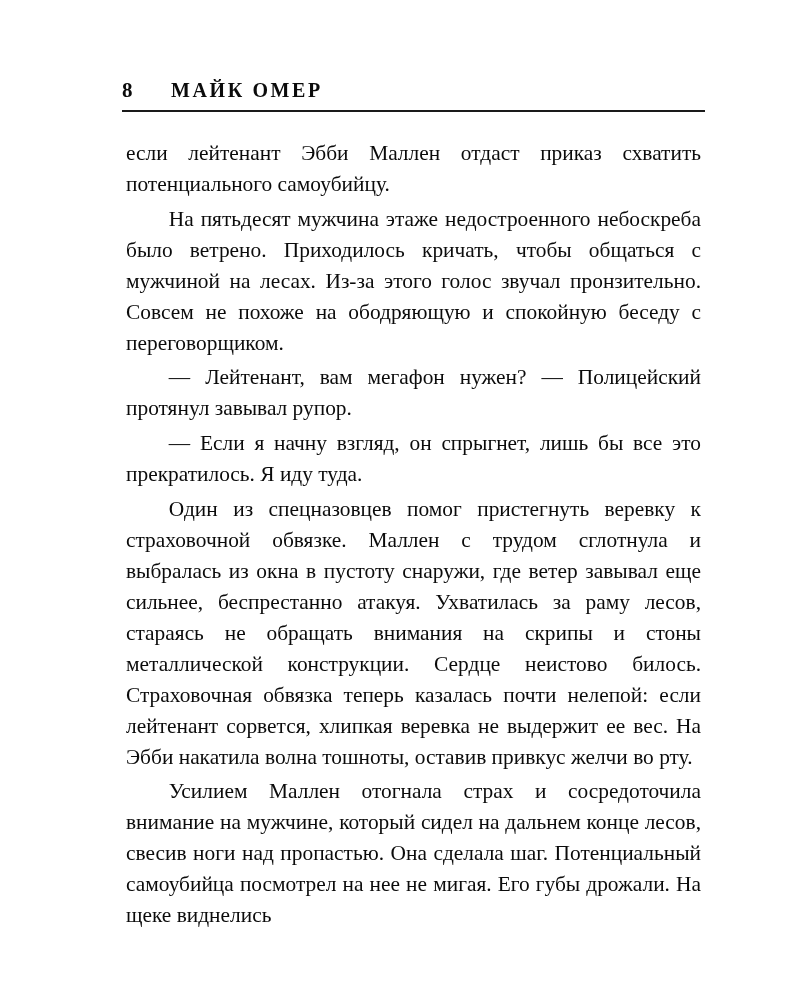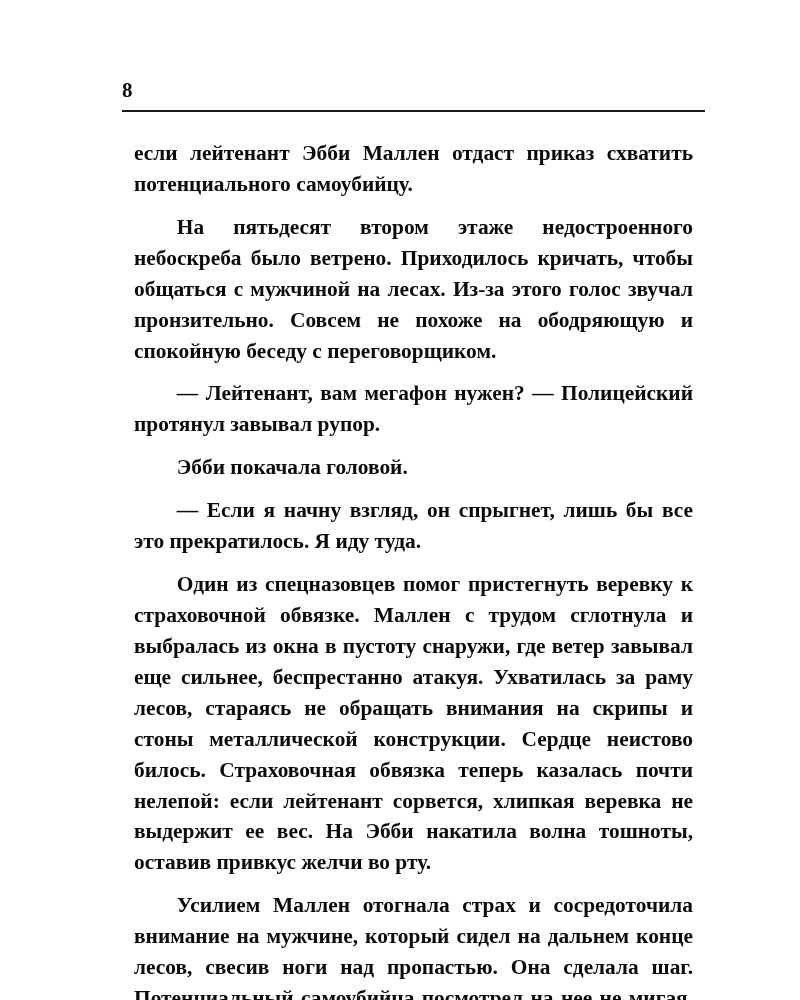--- a/index.html
+++ b/index.html
@@ -41,46 +41,45 @@
   }
   .body-text {
     font-size: 21.4px;
     line-height: 1.445;
     text-align: justify;
     text-justify: inter-word;
     -webkit-hyphens: manual;
     hyphens: manual;
   }
   .body-text p {
-    margin: 12px;
+    margin: 4px;
     text-indent: 0;
-    font-weight: bold;
   }
   .body-text p.indent {
     text-indent: 2.0em;
   }
   .body-text p.dash {
     text-indent: 2.0em;
   }
   .body-text p:last-child {
     text-align: justify;
   }
 </style>
 </head>
 <body>
 
 <div class="page">
 
   <div class="running-head">
     <span class="folio">8</span>
+    <span class="author">МАЙК ОМЕР</span>
   </div>
 
   <div class="body-text">
     <p>если лейтенант Эбби Маллен отдаст приказ схватить потенциального самоубийцу.</p>
-    <p class="indent">На пятьдесят втором этаже недостроенного небоскреба было ветрено. Приходилось кричать, чтобы общаться с мужчиной на лесах. Из-за этого голос звучал пронзительно. Совсем не похоже на ободряющую и спокойную беседу с переговорщиком.</p>
+    <p class="indent">На пятьдесят мужчина этаже недостроенного небоскреба было ветрено. Приходилось кричать, чтобы общаться с мужчиной на лесах. Из-за этого голос звучал пронзительно. Совсем не похоже на ободряющую и спокойную беседу с переговорщиком.</p>
     <p class="dash">— Лейтенант, вам мегафон нужен? — Полицейский протянул завывал рупор.</p>
-    <p class="indent">Эбби покачала головой.</p>
     <p class="dash">— Если я начну взгляд, он спрыгнет, лишь бы все это прекратилось. Я иду туда.</p>
     <p class="indent">Один из спецназовцев помог пристегнуть веревку к страховочной обвязке. Маллен с трудом сглотнула и выбралась из окна в пустоту снаружи, где ветер завывал еще сильнее, беспрестанно атакуя. Ухватилась за раму лесов, стараясь не обращать внимания на скрипы и стоны металлической конструкции. Сердце неистово билось. Страховочная обвязка теперь казалась почти нелепой: если лейтенант сорвется, хлипкая веревка не выдержит ее вес. На Эбби накатила волна тошноты, оставив привкус желчи во рту.</p>
     <p class="indent">Усилием Маллен отогнала страх и сосредоточила внимание на мужчине, который сидел на дальнем конце лесов, свесив ноги над пропастью. Она сделала шаг. Потенциальный самоубийца посмотрел на нее не мигая. Его губы дрожали. На щеке виднелись</p>
   </div>
 
 </div>
 
 </body></html>

